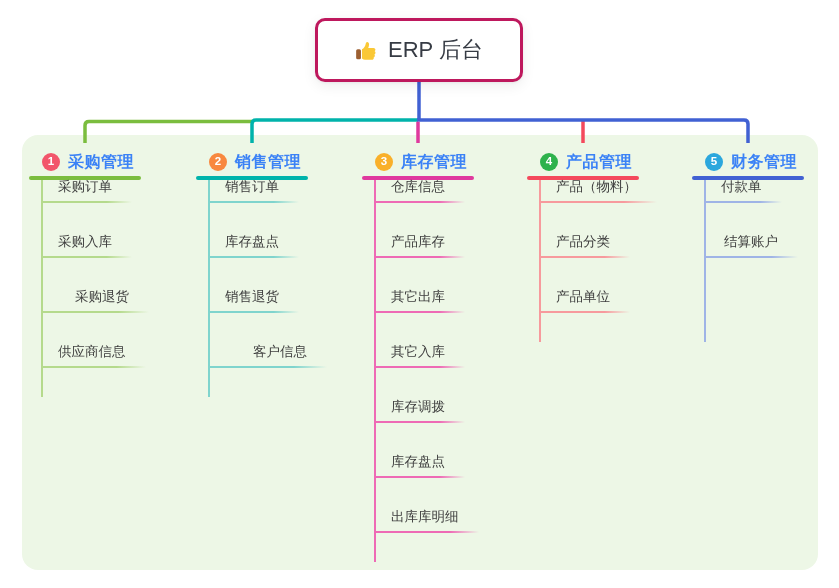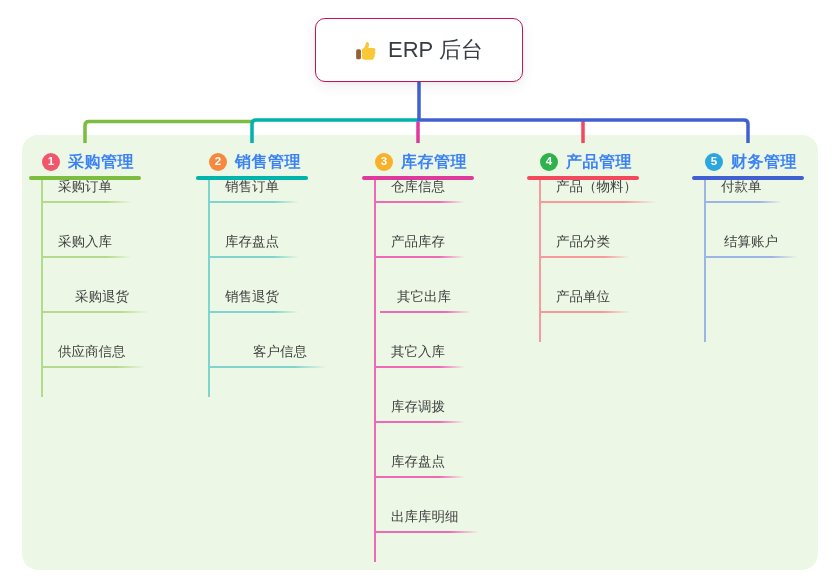--- a/index.html
+++ b/index.html
@@ -5,21 +5,21 @@
   html,body{margin:0;padding:0;background:#ffffff;}
   body{font-family:"Liberation Sans","DejaVu Sans",sans-serif;color:#3d3d3d;}
   .stage{position:relative;width:839px;height:588px;background:#fff;overflow:hidden;}
 
   
   .panel{position:absolute;left:22px;top:135px;width:796px;height:435px;
          background:#edf7e6;border-radius:16px;}
 
   
   .root-node{position:absolute;left:315px;top:18px;width:208px;height:64px;
-    background:#ffffff;border:1px solid #be185d;border-radius:10px;
+    background:#ffffff;border:3px solid #be185d;border-radius:10px;
     box-shadow:0 4px 14px rgba(0,0,0,.07),0 1px 3px rgba(0,0,0,.05);
     display:flex;align-items:center;justify-content:center;gap:10px;
     font-size:22px;font-weight:500;color:#363b44;box-sizing:border-box;}
   .thumb{width:23px;height:23px;display:inline-flex;}
 
   
   .connectors{position:absolute;left:0;top:0;pointer-events:none;}
 
   
   .branch{position:absolute;top:151px;width:112px;}
@@ -115,21 +115,21 @@
     <div class="branch-underline" style="background: rgb(223, 57, 158);"></div>
     <div class="children">
       <div class="child-vline" style="background: rgb(238, 106, 181); height: 382px;"></div>
     <div class="child-row">
             <span class="child-label" style="background-image: linear-gradient(90deg, rgb(238, 106, 181) 72%, rgba(238, 106, 181, 0));">仓库信息</span>
           </div>
           <div class="child-row">
             <span class="child-label" style="background-image: linear-gradient(90deg, rgb(238, 106, 181) 72%, rgba(238, 106, 181, 0));">产品库存</span>
           </div>
           <div class="child-row">
-            <span class="child-label" style="background-image: linear-gradient(90deg, rgb(238, 106, 181) 72%, rgba(238, 106, 181, 0)); margin-left: 6px;">其它出库</span>
+            <span class="child-label" style="background-image: linear-gradient(90deg, rgb(238, 106, 181) 72%, rgba(238, 106, 181, 0));">其它出库</span>
           </div>
           <div class="child-row">
             <span class="child-label" style="background-image: linear-gradient(90deg, rgb(238, 106, 181) 72%, rgba(238, 106, 181, 0));">其它入库</span>
           </div>
           <div class="child-row">
             <span class="child-label" style="background-image: linear-gradient(90deg, rgb(238, 106, 181) 72%, rgba(238, 106, 181, 0));">库存调拨</span>
           </div>
           <div class="child-row">
             <span class="child-label" style="background-image: linear-gradient(90deg, rgb(238, 106, 181) 72%, rgba(238, 106, 181, 0));">库存盘点</span>
           </div>

